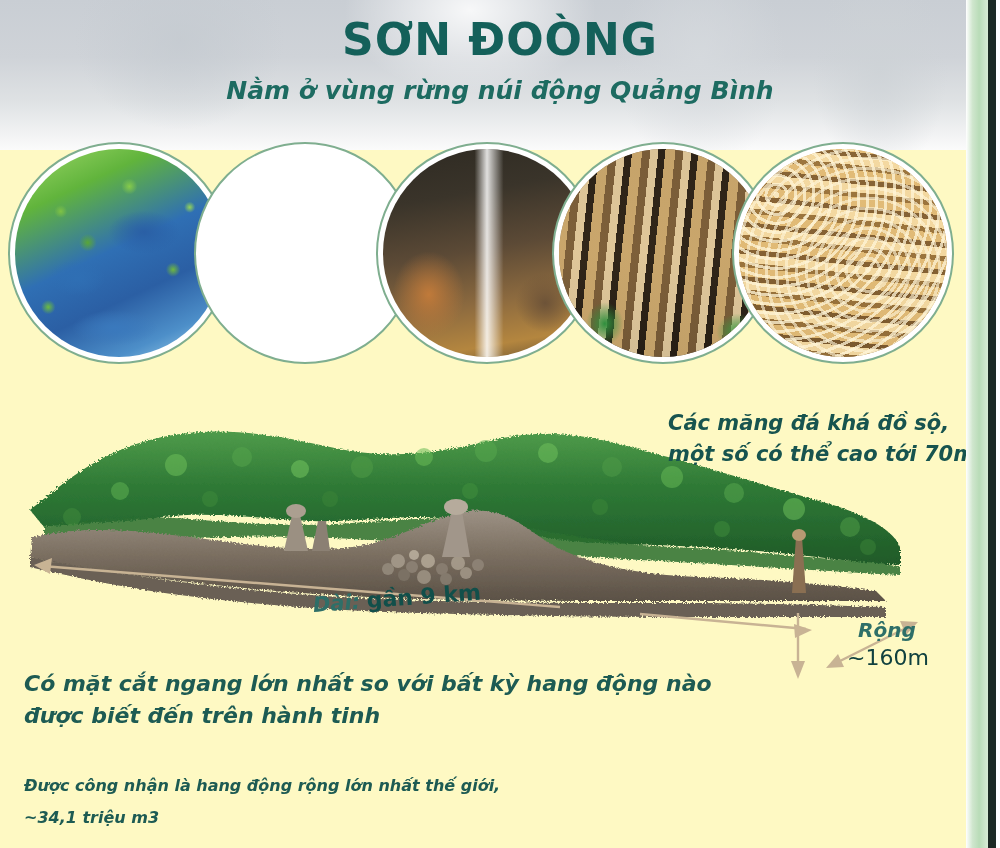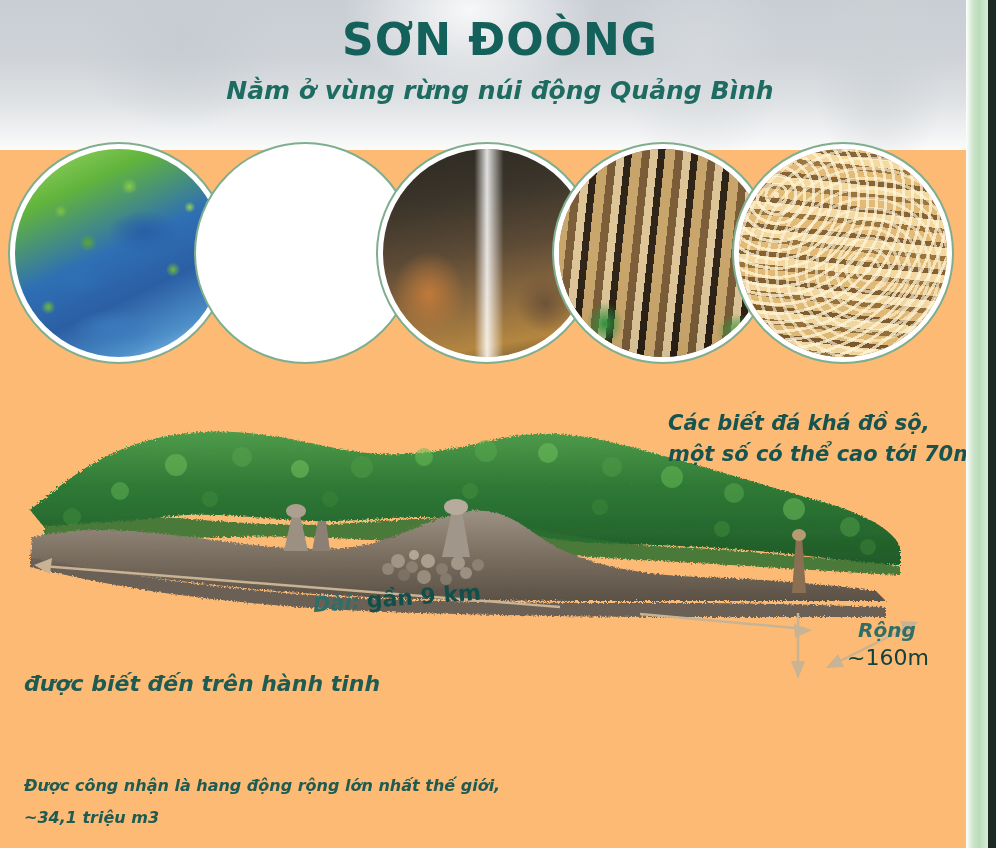--- a/index.html
+++ b/index.html
@@ -2,21 +2,21 @@
 <html><head>
 <meta charset="utf-8">
 <style>
   html,body{margin:0;padding:0;background:#ffffff;}
   body{
     font-family:"DejaVu Sans","Liberation Sans",sans-serif;
     width:1000px;height:848px;overflow:hidden;
   }
   #stage{
     position:relative;width:1000px;height:848px;
-    background:#fdba74;overflow:hidden;
+    background:#fef9c3;overflow:hidden;
   }
 
   
   .header-band{
     position:absolute;left:0;top:0;width:1000px;height:150px;
     background:
       radial-gradient(ellipse 180px 120px at 470px 10px, rgba(255,255,255,.85), rgba(255,255,255,0) 70%),
       radial-gradient(ellipse 120px 150px at 700px 60px, rgba(214,218,222,.85), rgba(214,218,222,0) 72%),
       radial-gradient(ellipse 140px 120px at 180px 40px, rgba(196,202,208,.75), rgba(196,202,208,0) 75%),
       radial-gradient(ellipse 90px 140px at 880px 70px, rgba(205,210,214,.8), rgba(205,210,214,0) 75%),
@@ -316,34 +316,35 @@
 
       <g stroke="#c8b394" stroke-width="2.4" fill="none">
         <line x1="836" y1="268" x2="908" y2="232"></line>
       </g>
       <polygon points="918,227 900,226 906,240" fill="#c8b394"></polygon>
       <polygon points="826,273 844,272 838,259" fill="#c8b394"></polygon>
     </svg>
   </div>
 
   <div class="anno anno-right">
-    <div>Các biết đá khá đồ sộ,</div>
+    <div>Các măng đá khá đồ sộ,</div>
     <div>một số có thể cao tới 70m</div>
   </div>
 
   <div class="anno lbl-dai">
     <span class="w-light">Dài:</span>
     <span class="w-bold">gần 9 km</span>
   </div>
 
 
   <div class="anno lbl-rong">Rộng</div>
   <div class="anno lbl-rong2">~160m</div>
 
   <div class="body-text bt1">
+    <div>Có mặt cắt ngang lớn nhất so với bất kỳ hang động nào</div>
     <div>được biết đến trên hành tinh</div>
   </div>
 
   <div class="body-text bt2">
     <div>Được công nhận là hang động rộng lớn nhất thế giới,</div>
     <div>~34,1 triệu m3</div>
   </div>
 
   <div class="edge-green"></div>
   <div class="edge-dark"></div>

